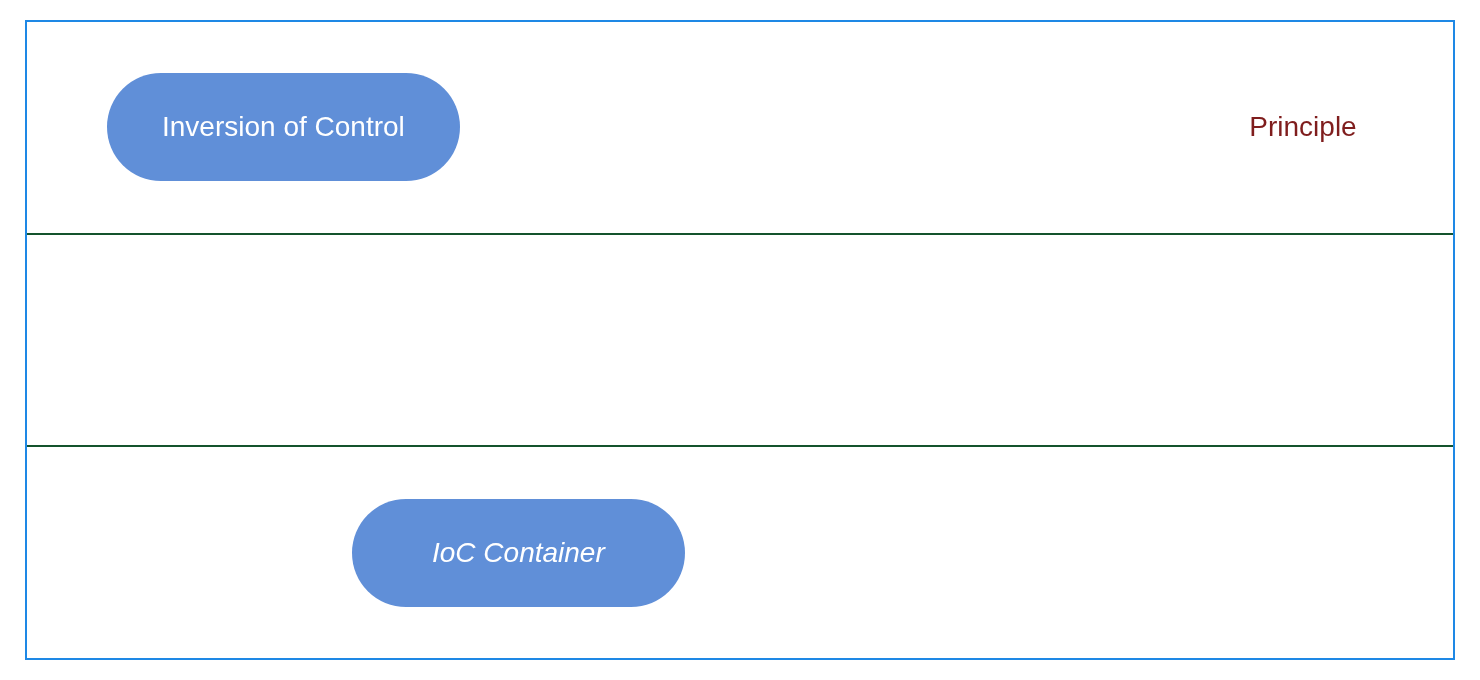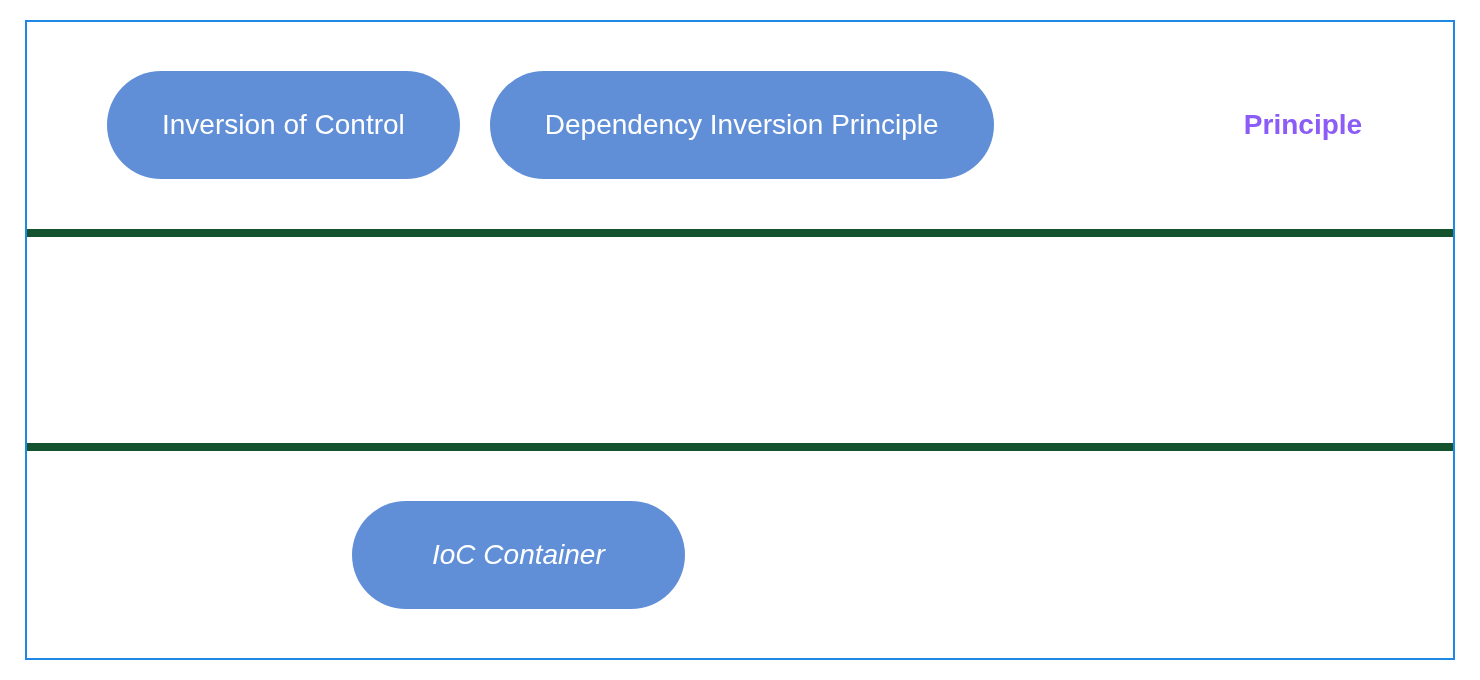--- a/index.html
+++ b/index.html
@@ -22,42 +22,42 @@
       height: 100%;
     }
     .diagram-row {
       display: flex;
       align-items: center;
       flex: 1;
       position: relative;
       padding: 0 30px;
     }
     .diagram-row:not(:last-child) {
-      border-bottom: 8px solid #14532d;
+      border-bottom: 2px solid #14532d;
     }
     .pills-area {
       display: flex;
       align-items: center;
       gap: 30px;
       flex: 1;
     }
     .pill {
       background: #608fd8;
       color: #ffffff;
       border-radius: 100px;
       padding: 38px 55px;
       font-size: 28px;
       font-weight: 400;
       text-align: center;
       white-space: nowrap;
     }
     .row-label {
-      color: #8b5cf6;
+      color: #7f1d1d;
       font-size: 28px;
-      font-weight: 700;
+      font-weight: 400;
       padding-right: 40px;
       min-width: 200px;
       text-align: center;
     }
     .pill-offset-1 {
       margin-left: 50px;
     }
     .pill-offset-2 {
       margin-left: 300px;
     }
@@ -71,21 +71,20 @@
     }
   </style>
 </head>
 <body>
 
 <div class="diagram-container">
 
   <div class="diagram-row">
     <div class="pills-area">
       <div class="pill pill-offset-1">Inversion of Control</div>
-      <div class="pill">Dependency Inversion Principle</div>
     </div>
     <div class="row-label">Principle</div>
   </div>
 
   <div class="diagram-row">
   </div>
 
   <div class="diagram-row">
     <div class="pills-area">
       <div class="pill pill-offset-3 pill-wide">IoC Container</div>

